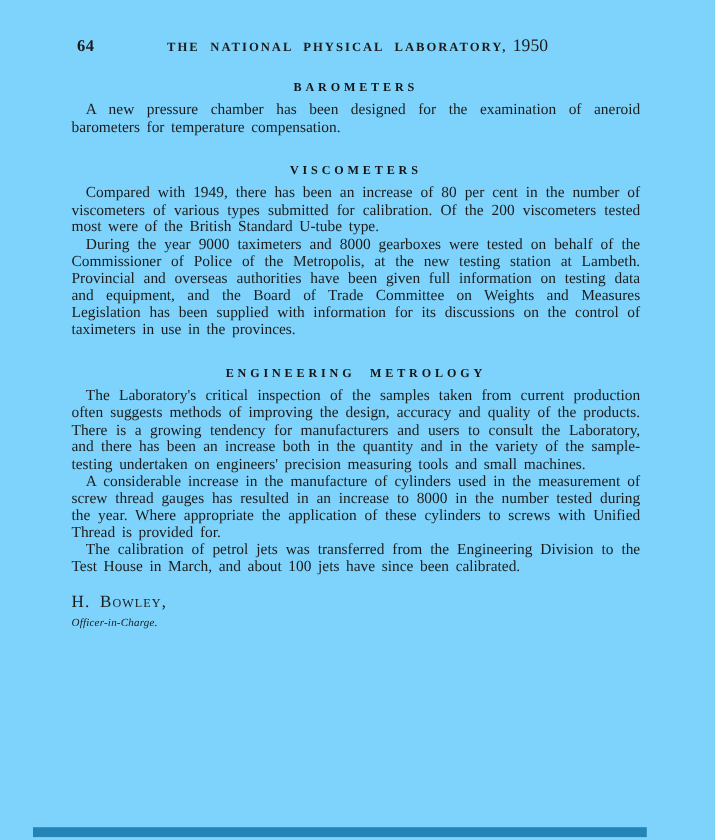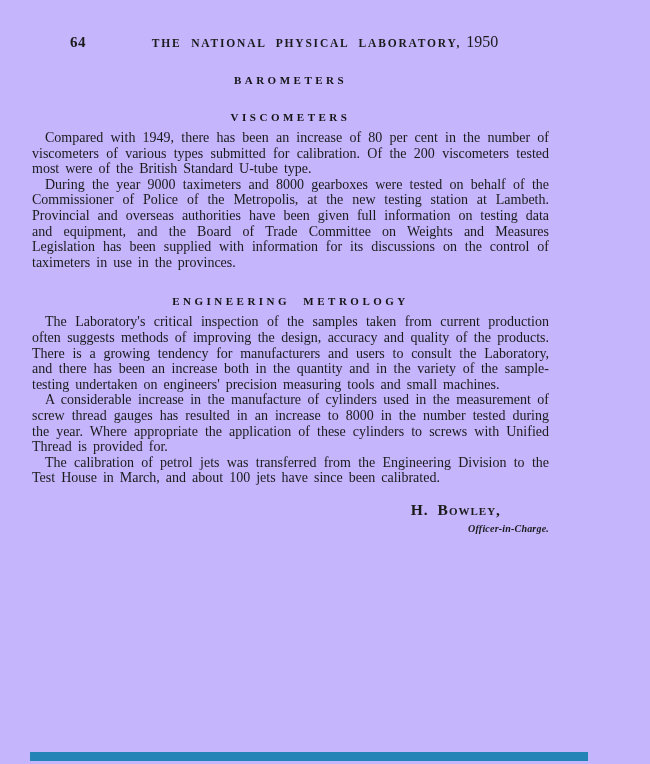--- a/index.html
+++ b/index.html
@@ -1,20 +1,20 @@
 <!DOCTYPE html>
 <html><head>
 <meta charset="utf-8">
 <style>
   html, body { margin: 0; padding: 0; background: #ffffff; }
   .page {
     position: relative;
     width: 650px;
     height: 764px;
-    background: #c4b5fd;
+    background: #7dd3fc;
     overflow: hidden;
     font-family: "Liberation Serif", serif;
     color: #1b1b1b;
     box-sizing: border-box;
   }
   .running-header {
     position: relative;
     margin-top: 33px;
     height: 18px;
     text-align: center;
@@ -33,21 +33,21 @@
     letter-spacing: 1.8px;
     word-spacing: 5px;
   }
   .title-year {
     font-size: 16px;
     font-weight: 400;
     letter-spacing: 0;
     margin-left: 5px;
   }
   .content {
-    margin-left: 32px;
+    margin-left: 65px;
     width: 517px;
   }
   .sec-heading {
     margin: 25px 0 7px 0;
     text-align: center;
     font-size: 11px;
     font-weight: 700;
     letter-spacing: 3.5px;
     word-spacing: 7px;
     line-height: 12px;
@@ -57,22 +57,20 @@
   p.body-para {
     margin: 0;
     font-size: 14px;
     line-height: 15.6px;
     text-align: justify;
     text-indent: 13px;
     word-spacing: 2.5px;
   }
   .signature {
     margin-top: 15px;
-    text-align: right;
-    font-weight: bold;
   }
   .sig-name {
     font-variant: small-caps;
     font-size: 15.5px;
     letter-spacing: 1px;
     word-spacing: 4px;
     padding-right: 48px;
   }
   .sig-role {
     margin-top: 4px;
@@ -96,20 +94,21 @@
 
   <div class="running-header">
     <span class="page-num">64</span>
     <span class="title-text">THE NATIONAL PHYSICAL LABORATORY,</span><span class="title-year">1950</span>
   </div>
 
   <div class="content">
 
     <section>
       <h2 class="sec-heading first">BAROMETERS</h2>
+      <p class="body-para">A new pressure chamber has been designed for the examination of aneroid barometers for temperature compensation.</p>
     </section>
 
     <section>
       <h2 class="sec-heading">VISCOMETERS</h2>
       <p class="body-para">Compared with 1949, there has been an increase of 80 per cent in the number of viscometers of various types submitted for calibration.  Of the 200 viscometers tested most were of the British Standard U-tube type.</p>
     </section>
 
     <section>
       <p class="body-para">During the year 9000 taximeters and 8000 gearboxes were tested on behalf of the Commissioner of Police of the Metropolis, at the new testing station at Lambeth.  Provincial and overseas authorities have been given full information on testing data and equipment, and the Board of Trade Committee on Weights and Measures Legislation has been supplied with information for its discussions on the control of taximeters in use in the provinces.</p>
     </section>

